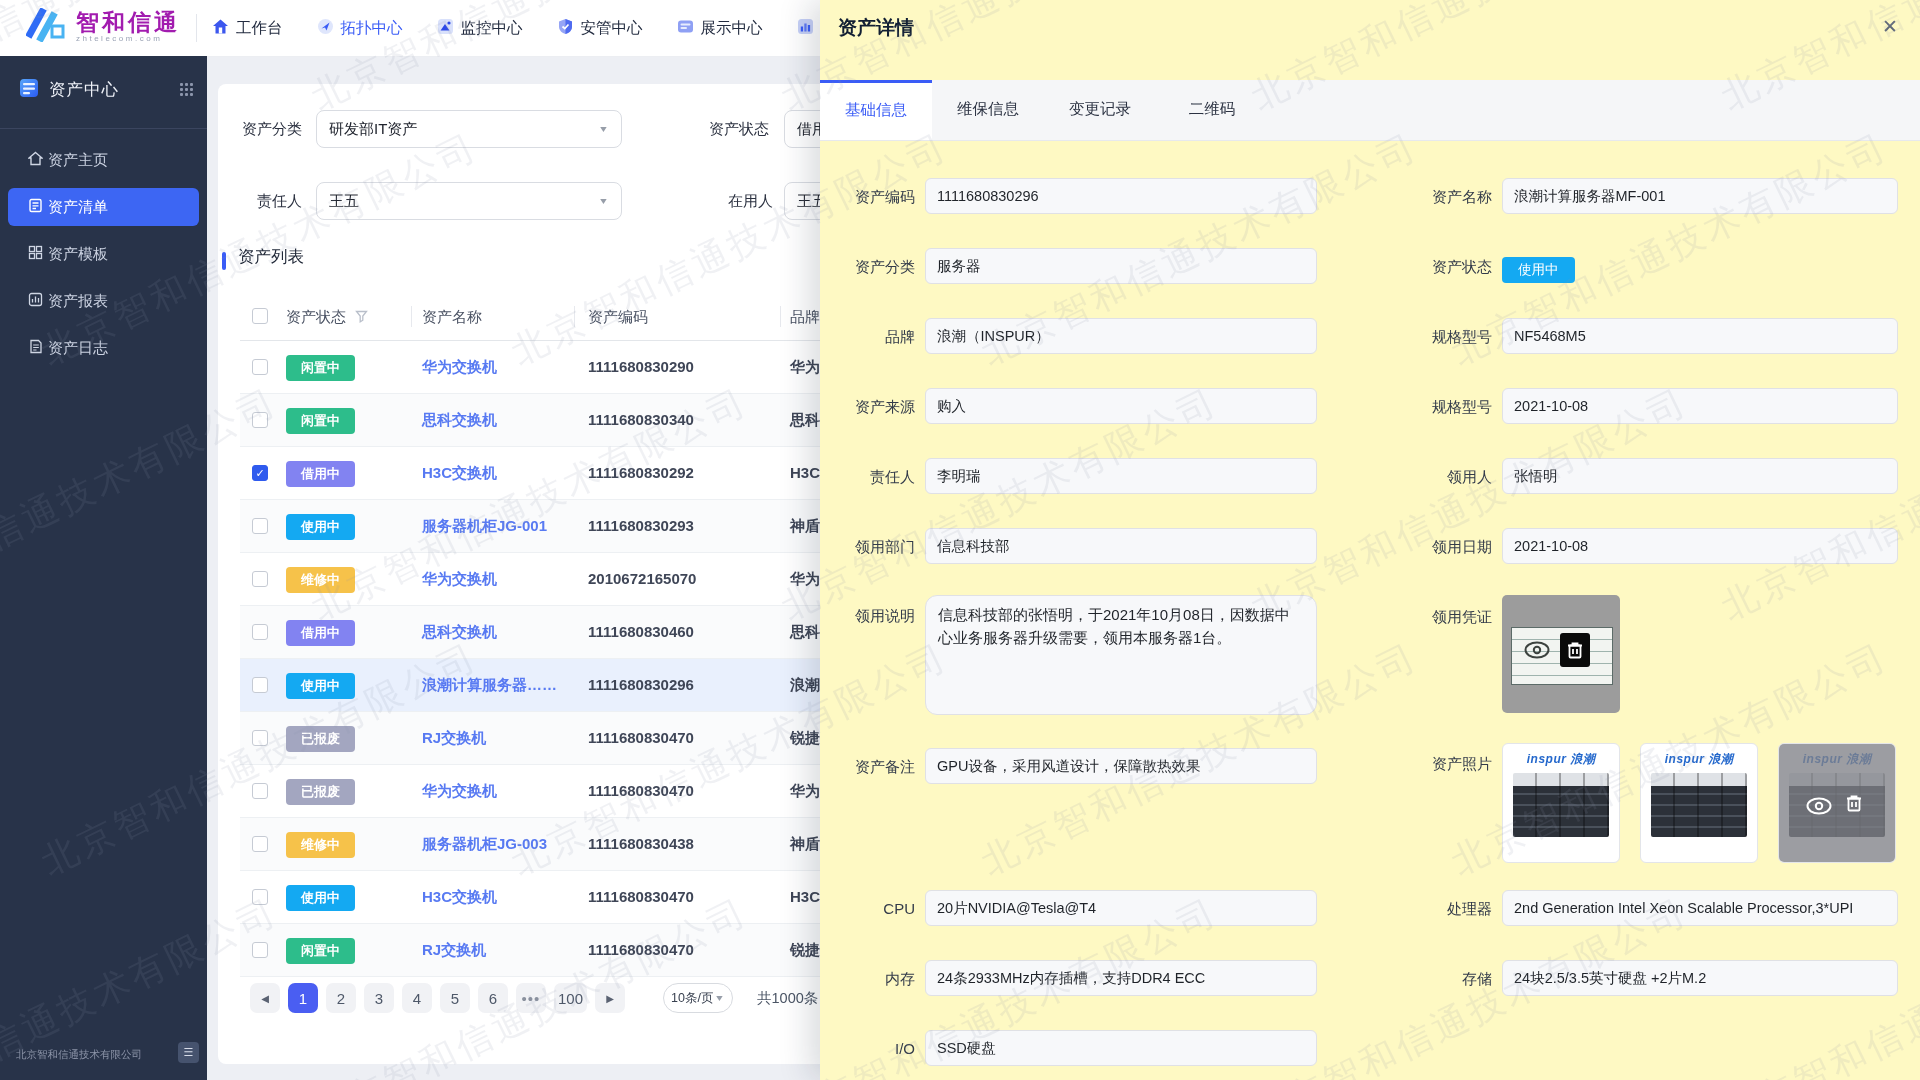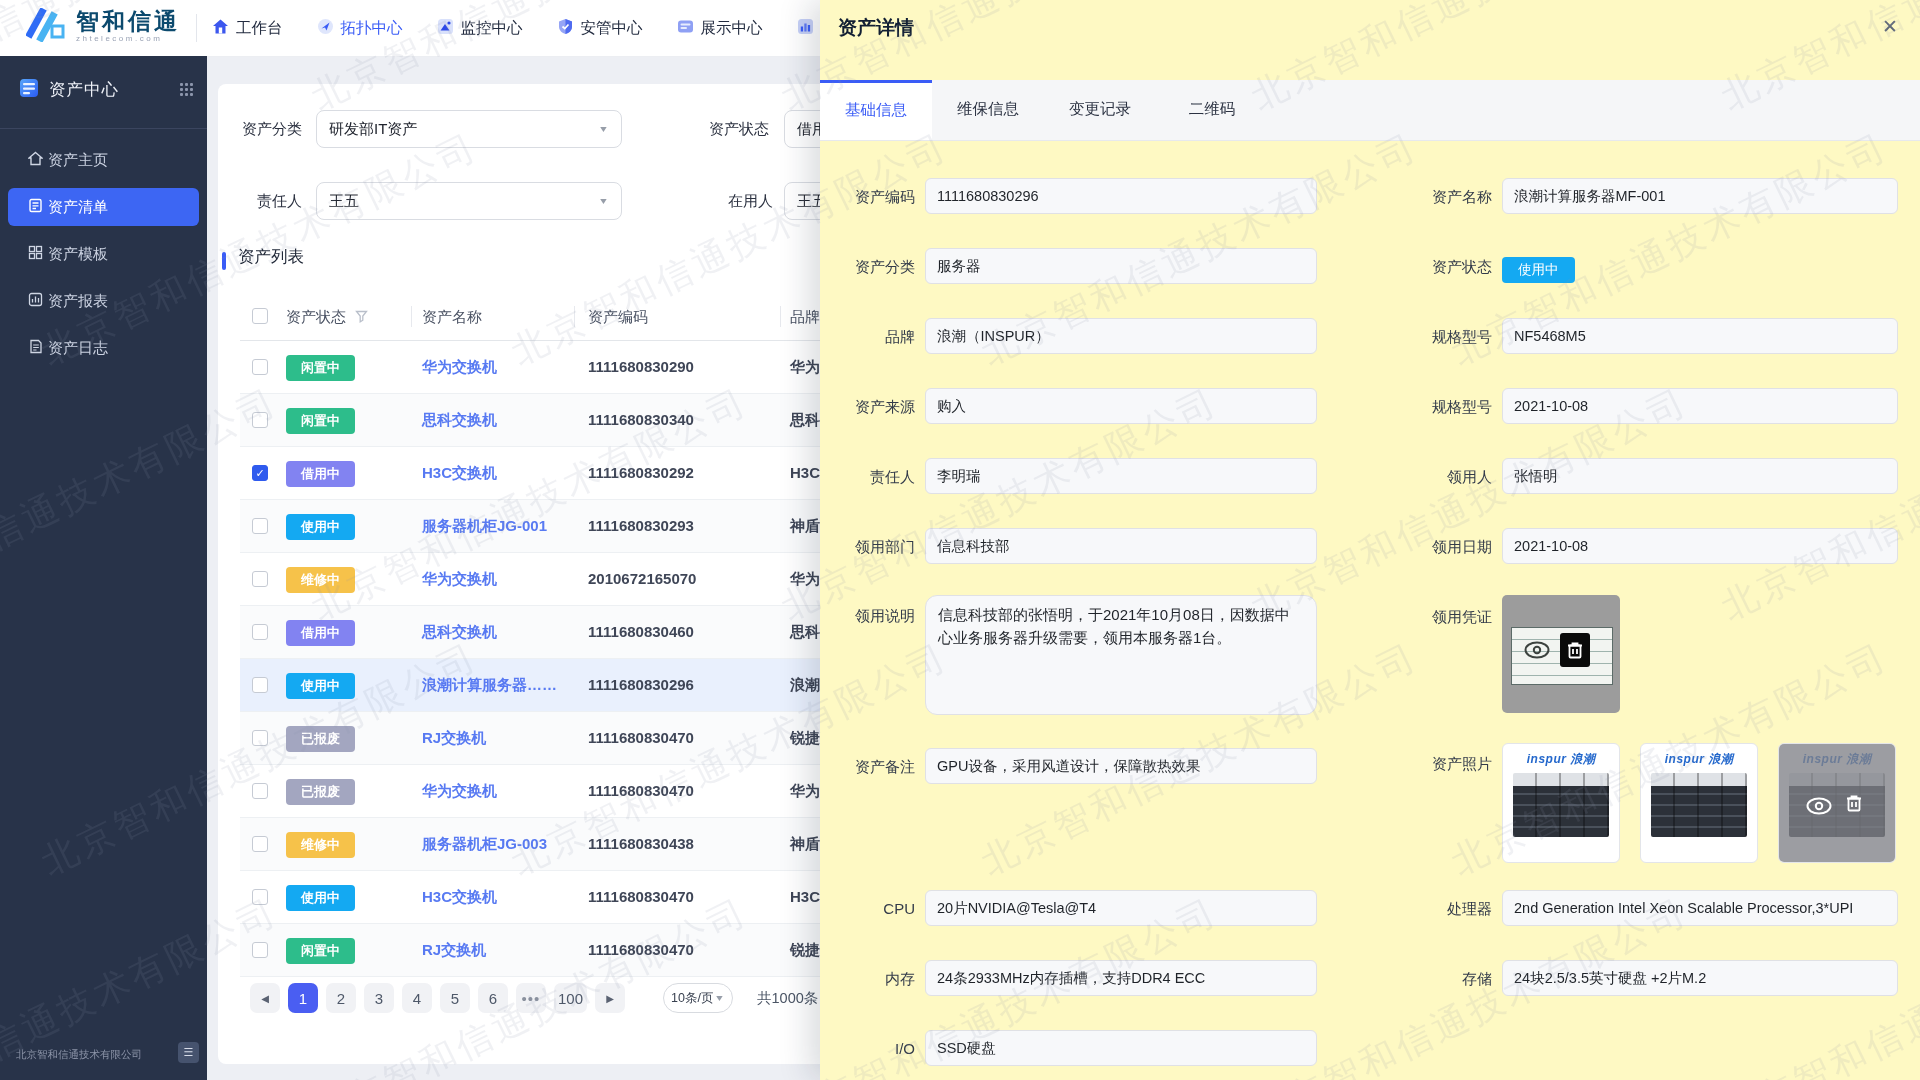--- a/index.html
+++ b/index.html
@@ -3,21 +3,21 @@
 <meta charset="utf-8">
 <style>
   html,body{margin:0;padding:0;width:1920px;height:1080px;overflow:hidden;
     font-family:"Liberation Sans","DejaVu Sans",sans-serif;background:#edeff4;}
   .stage{position:relative;width:1920px;height:1080px;overflow:hidden;}
 
   
   .topnav{position:absolute;left:0;top:0;width:1920px;height:56px;background:#fff;
     border-bottom:1px solid #eceef2;z-index:5;}
   .logo{position:absolute;left:26px;top:8px;display:flex;align-items:center;gap:10px;}
-  .logo-txt .cn{font-size:23px;font-weight:bold;color:#0c4a6e;letter-spacing:3px;line-height:24px;font-family:Liberation Serif, serif;}
+  .logo-txt .cn{font-size:23px;font-weight:bold;color:#a21caf;letter-spacing:3px;line-height:24px;}
   .logo-txt .en{font-size:8px;color:#9aa3b5;letter-spacing:2.5px;line-height:10px;}
   .nav-divider{position:absolute;left:196px;top:14px;width:1px;height:28px;background:#e3e6ec;}
   .nav-items{position:absolute;left:212px;top:0;height:56px;display:flex;gap:34px;align-items:center;}
   .nav-item{display:flex;align-items:center;gap:7px;font-size:15.5px;color:#232c40;cursor:pointer;white-space:nowrap;}
   .nav-item.active{color:#3a5cf6;}
 
   
   .sidebar{position:absolute;left:0;top:56px;width:207px;height:1024px;background:#283349;z-index:6;}
   .side-head{position:absolute;left:0;top:14px;width:207px;height:40px;display:flex;align-items:center;padding-left:18px;box-sizing:border-box;}
   .side-head .ttl{color:#f0f3f9;font-size:16.5px;margin-left:9px;letter-spacing:1px;}

